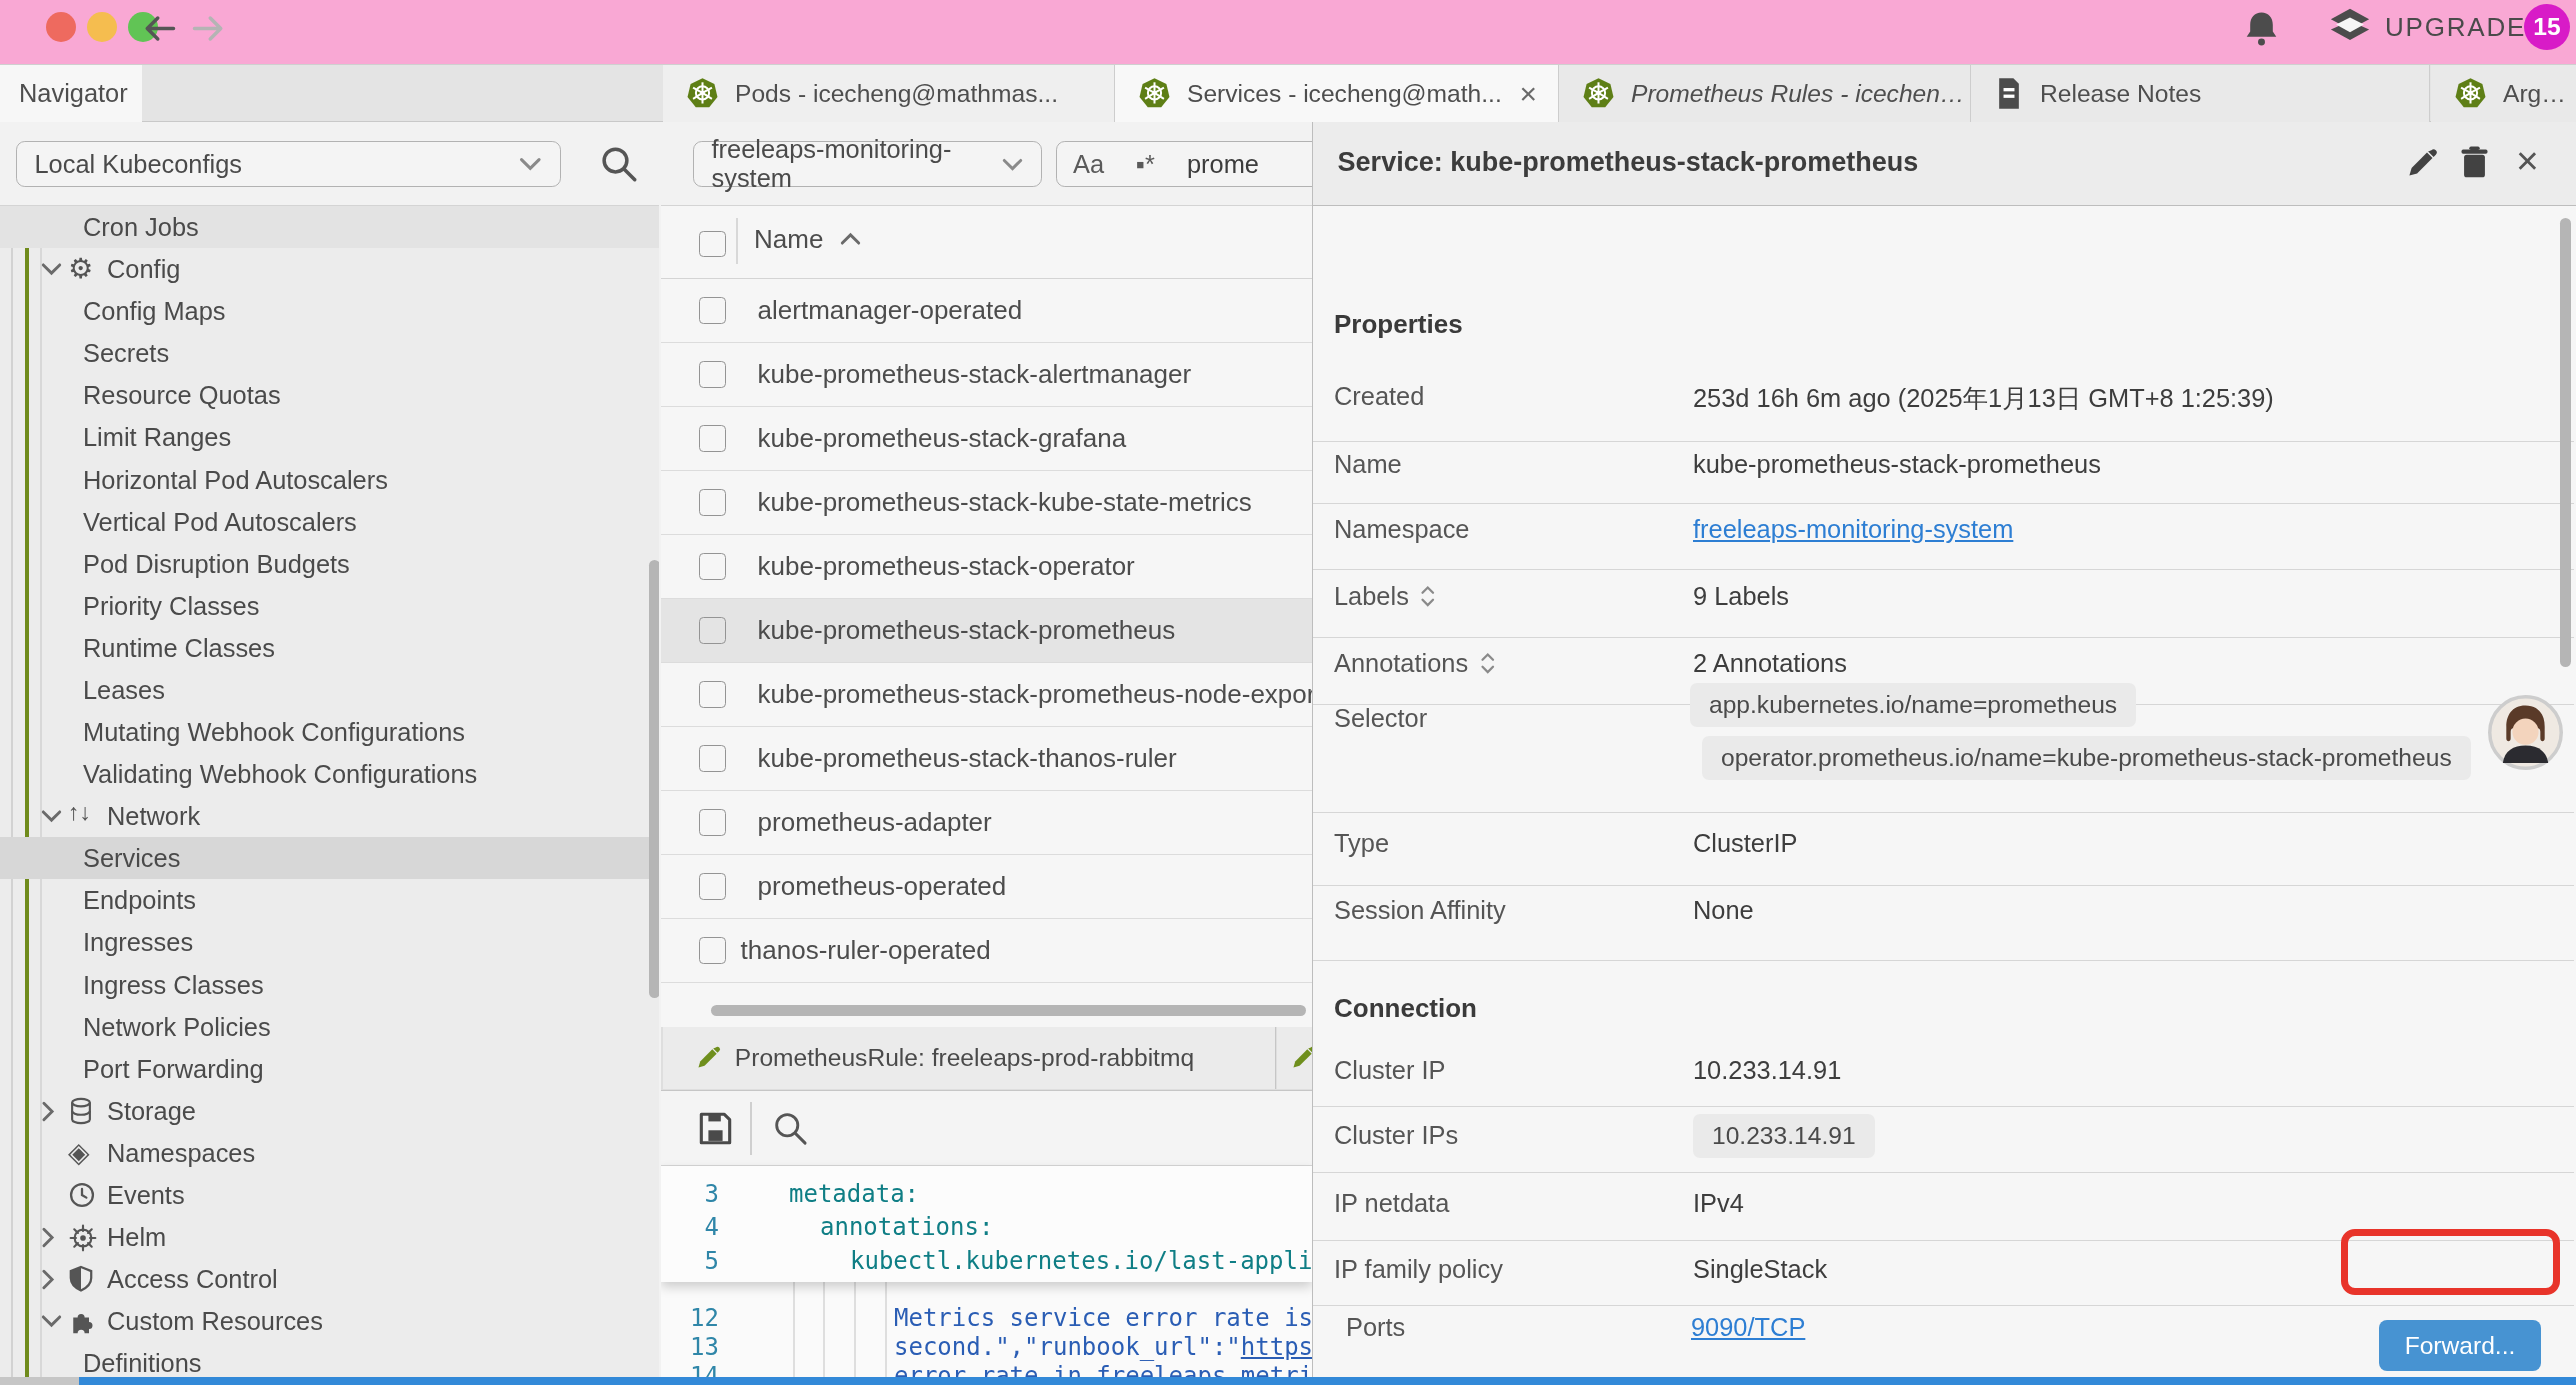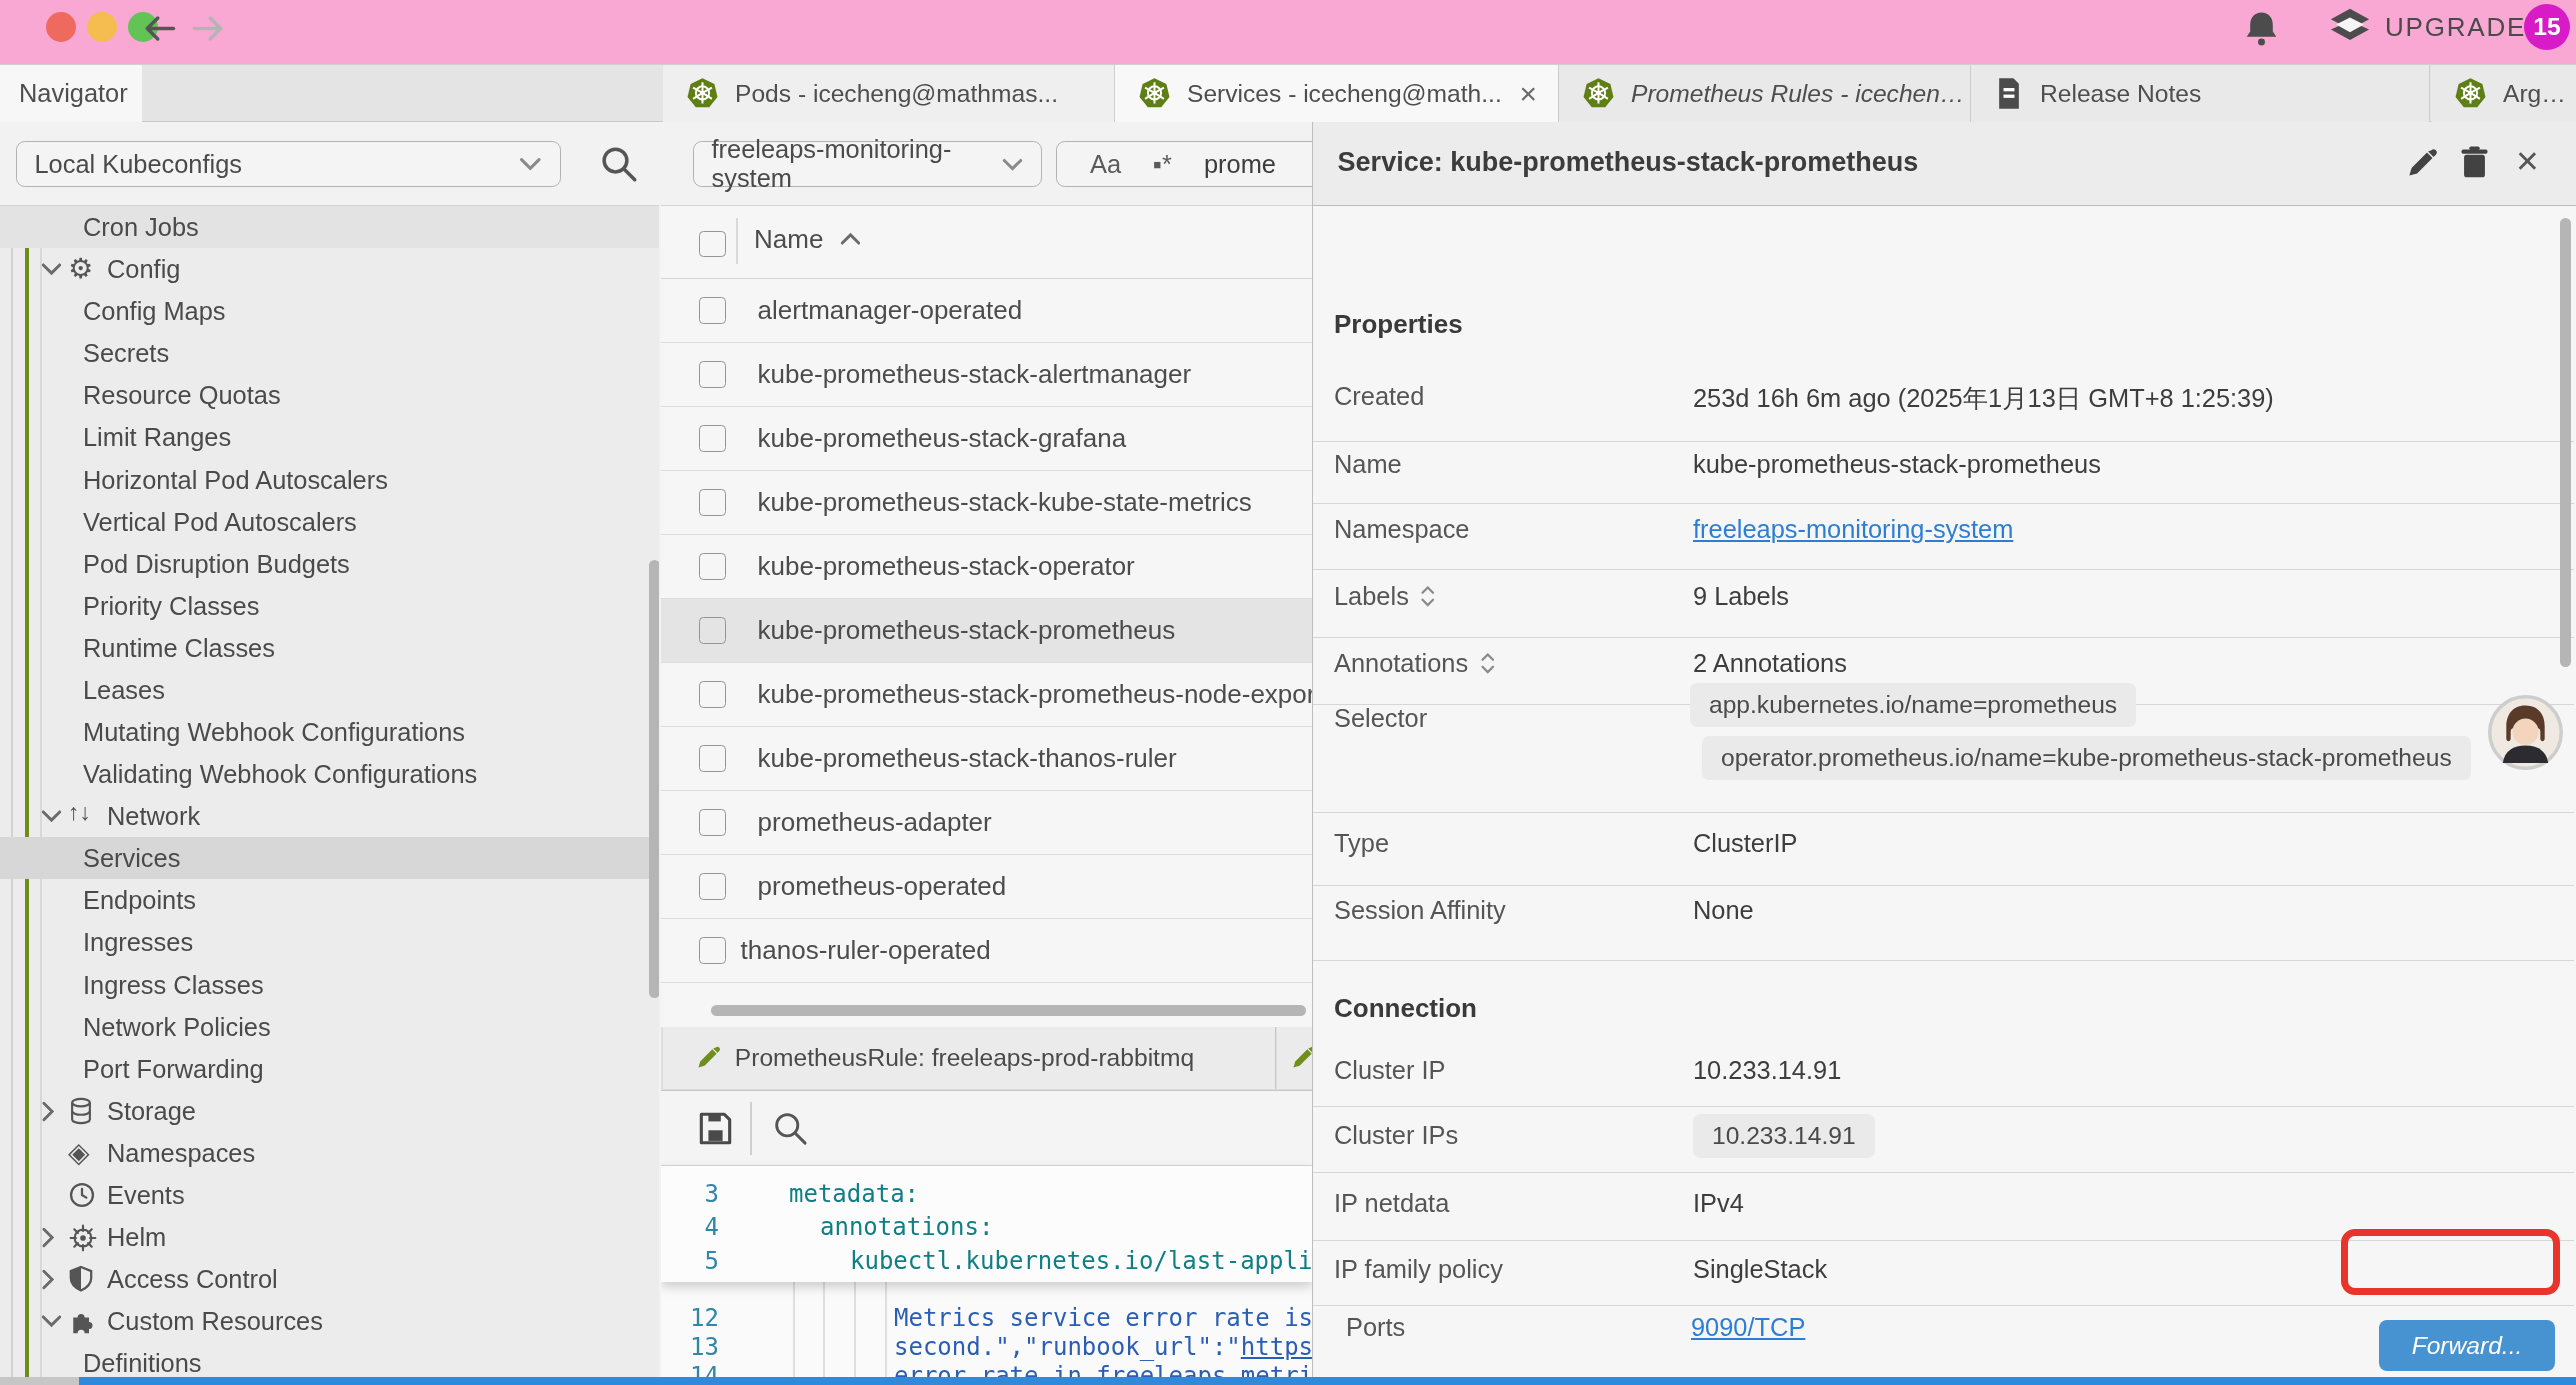--- a/index.html
+++ b/index.html
@@ -17,41 +17,41 @@
   
   #sidebar{left:0;top:122px;width:659px;height:1263px;background:#ececec;overflow:hidden;}
   #side-toolbar{left:0;top:0;width:659px;height:84px;background:#f2f2f2;border-bottom:1.8px solid #d4d4d4;box-sizing:border-box;}
   .selectbox{background:#f4f4f4;border:1.8px solid #b2b2b2;border-radius:8.8px;box-sizing:border-box;display:flex;align-items:center;font-size:25.4px;color:#4a4a4a;}
   .tree-row{left:0;width:734px;height:42px;display:flex;align-items:center;font-size:25.4px;color:#4a4a4a;position:absolute;}
   .tree-label{white-space:nowrap;}
   .guide{position:absolute;top:84px;height:1179px;}
   
   #middle{left:661px;top:122px;width:651px;height:1263px;background:#f6f6f6;overflow:hidden;}
   #mid-toolbar{left:0;top:0;width:651px;height:84px;background:#f2f2f2;border-bottom:1.8px solid #d4d4d4;box-sizing:border-box;}
-  #filterbox{display:flex;align-items:center;gap:32px;padding-left:33px;}
+  #filterbox{display:flex;align-items:center;gap:32px;padding-left:16px;}
   .listrow{left:0;width:701px;height:64px;display:flex;align-items:center;border-bottom:1.8px solid #dcdcdc;box-sizing:border-box;font-size:26px;color:#4c4c4c;position:absolute;}
   .cbox{width:24.6px;height:24.6px;border:1.8px solid #949494;border-radius:4.4px;background:transparent;flex:0 0 auto;}
   
   #edit-tabbar{left:0;top:905px;width:651px;height:64px;background:#dedede;border-bottom:1.8px solid #c6c6c6;box-sizing:border-box;}
   .edit-tab{position:absolute;top:0;height:62px;background:#ebebeb;border-right:1.8px solid #c6c6c6;box-sizing:border-box;display:flex;align-items:center;font-size:24.6px;color:#4a4a4a;white-space:nowrap;overflow:hidden;}
   #edit-toolbar{left:0;top:969px;width:651px;height:75px;background:#f4f4f4;border-bottom:1.8px solid #d5d5d5;box-sizing:border-box;}
   #code{left:0;top:1044px;width:651px;height:219px;background:#fafafa;font-family:"DejaVu Sans Mono","Liberation Mono",monospace;font-size:24px;}
   .codeline{position:absolute;white-space:nowrap;}
   .lnum{position:absolute;width:58px;text-align:right;color:#2f86a8;}
   .ck{color:#0f7e85;} .cs{color:#2a5db4;} .cl{color:#2a5db4;text-decoration:underline;}
   
   #panel{left:1312px;top:122px;width:1264px;height:1263px;background:#f6f6f6;border-left:1.8px solid #bdbdbd;box-sizing:border-box;z-index:5;}
   #panel-header{left:0;top:0;width:1263px;height:84px;background:#ececec;border-bottom:1.8px solid #bdbdbd;box-sizing:border-box;}
   .p-label{position:absolute;left:21px;font-size:25.4px;color:#555;display:flex;align-items:center;gap:10.5px;}
   .p-value{position:absolute;left:380px;font-size:25.4px;color:#3d3d3d;white-space:nowrap;}
   .p-border{position:absolute;left:0;width:1261px;height:0;border-top:1.8px solid #d6d6d6;}
   .p-section{position:absolute;left:21px;font-size:26px;font-weight:bold;color:#3a3a3a;}
   .chip{background:#eaeaea;border-radius:7px;padding:8px 19px;font-size:24.6px;color:#4a4a4a;display:inline-block;white-space:nowrap;}
   .plink{color:#2d7ed3;text-decoration:underline;font-size:25.4px;white-space:nowrap;}
-  .fwd-btn{position:absolute;left:1066px;width:176px;height:51px;background:#4793d2;border-radius:8px;color:#fff;font-size:24.6px;display:flex;align-items:center;justify-content:center;font-style:italic;}
+  .fwd-btn{position:absolute;left:1066px;width:162px;height:51px;background:#4793d2;border-radius:8px;color:#fff;font-size:24.6px;display:flex;align-items:center;justify-content:center;}
   #red-box{position:absolute;left:1028px;top:1107px;width:219px;height:66px;border:7px solid #e8342a;border-radius:14px;box-sizing:border-box;z-index:8;}
   .sbar{background:#b5b5b5;border-radius:6.1px;}
   #avatar{left:2488px;top:695px;width:75px;height:75px;z-index:9;}
   #bottombar-gray{left:0;top:1377px;width:79px;height:8px;background:#c6c6c6;z-index:10;}
   #bottombar-blue{left:79px;top:1377px;width:2497px;height:8px;background:#3289d8;z-index:10;}
   svg{display:block;}
 </style>
 </head>
 <body>
 

